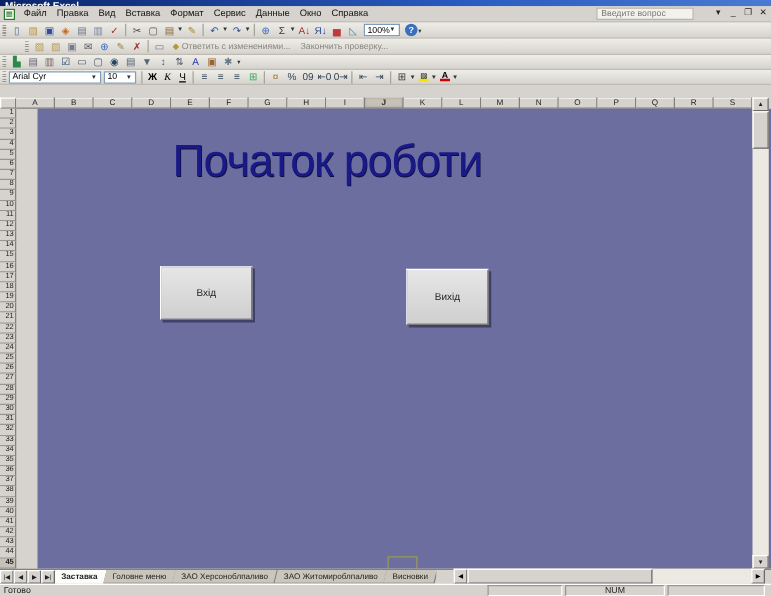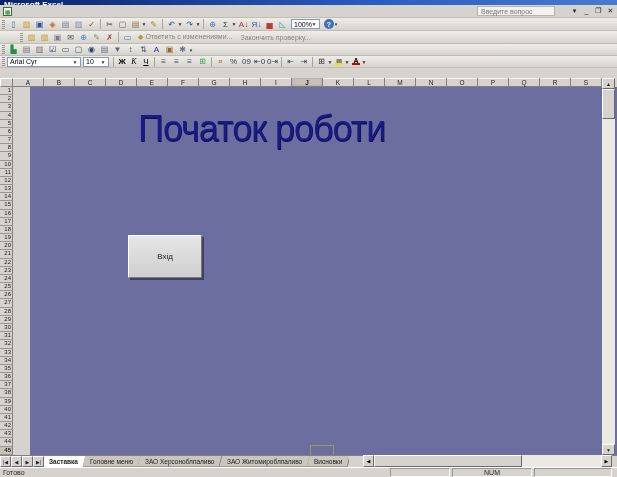--- a/index.html
+++ b/index.html
@@ -85,21 +85,21 @@
   .sheet { position:absolute; top:87px; left:13px; width:589px; height:368px;
     background:#6b6e9f; overflow:hidden; }
   .sheet-title { position:absolute; left:108px; top:21px; font-size:36px; letter-spacing:-1px;
     color:#191987; font-weight:500; white-space:nowrap; text-shadow:0.5px 0.5px 0 #0e0e3e; }
   .xl-button { position:absolute; background:linear-gradient(#e6e6e6,#cfcfcf);
     border-top:1px solid #fff; border-left:1px solid #fff;
     border-right:1px solid #7a7a7a; border-bottom:1px solid #7a7a7a;
     box-shadow:2px 2px 0 rgba(30,30,55,.55);
     display:flex; align-items:center; justify-content:center;
     font-size:8px; color:#222; cursor:pointer; }
-  .btn-enter { left:98px; top:148px; width:74px; height:43px; }
+  .btn-enter { left:98px; top:126px; width:74px; height:43px; }
   .btn-exit { left:295px; top:128px; width:66px; height:45px; }
   .active-cell-outline { position:absolute; left:280px; top:358px; width:24px; height:12px;
     border:1px solid #9a9a55; }
   
   .vscroll { position:absolute; top:78px; left:602px; width:13px; height:377px; background:#ece9e2; }
   .vs-btn { position:absolute; left:0; width:13px; height:11px; background:#d6d3ce;
     border:1px solid; border-color:#fff #6a6a6a #6a6a6a #fff; font-size:5px; text-align:center; line-height:10px; color:#222; }
   .vs-up { top:0; } .vs-down { bottom:0; }
   .vs-thumb { position:absolute; left:0; top:11px; width:13px; height:30px; background:#d6d3ce;
     border:1px solid; border-color:#fff #6a6a6a #6a6a6a #fff; }
@@ -134,20 +134,31 @@
 <body>
 
 <div id="app">
 
   <div class="titlebar">
     <span>Microsoft Excel</span>
   </div>
 
   <div class="menubar">
     <span class="appicon">▦</span>
+    <span id="menu-items" style="display: flex;">
+        <span class="menu-item">Файл</span>
+        <span class="menu-item">Правка</span>
+        <span class="menu-item">Вид</span>
+        <span class="menu-item">Вставка</span>
+        <span class="menu-item">Формат</span>
+        <span class="menu-item">Сервис</span>
+        <span class="menu-item">Данные</span>
+        <span class="menu-item">Окно</span>
+        <span class="menu-item">Справка</span>
+      </span>
     <span class="spacer"></span>
     <span class="question-box">Введите вопрос</span>
     <span class="winbtn">▾</span>
     <span class="winbtn">_</span>
     <span class="winbtn">❐</span>
     <span class="winbtn">✕</span>
   </div>
 
   <div class="tbrow tb1">
     <span class="grip"></span>
@@ -445,20 +456,21 @@
       <span class="rowhead">41</span>
       <span class="rowhead">42</span>
       <span class="rowhead">43</span>
       <span class="rowhead">44</span>
       <span class="rowhead sel">45</span>
     </div>
 
   <div class="sheet" id="sheet" style="background: rgb(107, 110, 159); margin-left: 17px;">
     <div class="sheet-title" id="sheetTitle" style="color: rgb(25, 25, 135);">Початок роботи</div>
     <div class="xl-button btn-enter">Вхід</div>
+    <div class="xl-button btn-exit">Вихід</div>
     <div class="active-cell-outline"></div>
   </div>
 
   <div class="vscroll">
     <div class="vs-btn vs-up">▲</div>
     <div class="vs-thumb"></div>
     <div class="vs-btn vs-down">▼</div>
   </div>
 
   <div class="tabrow">

